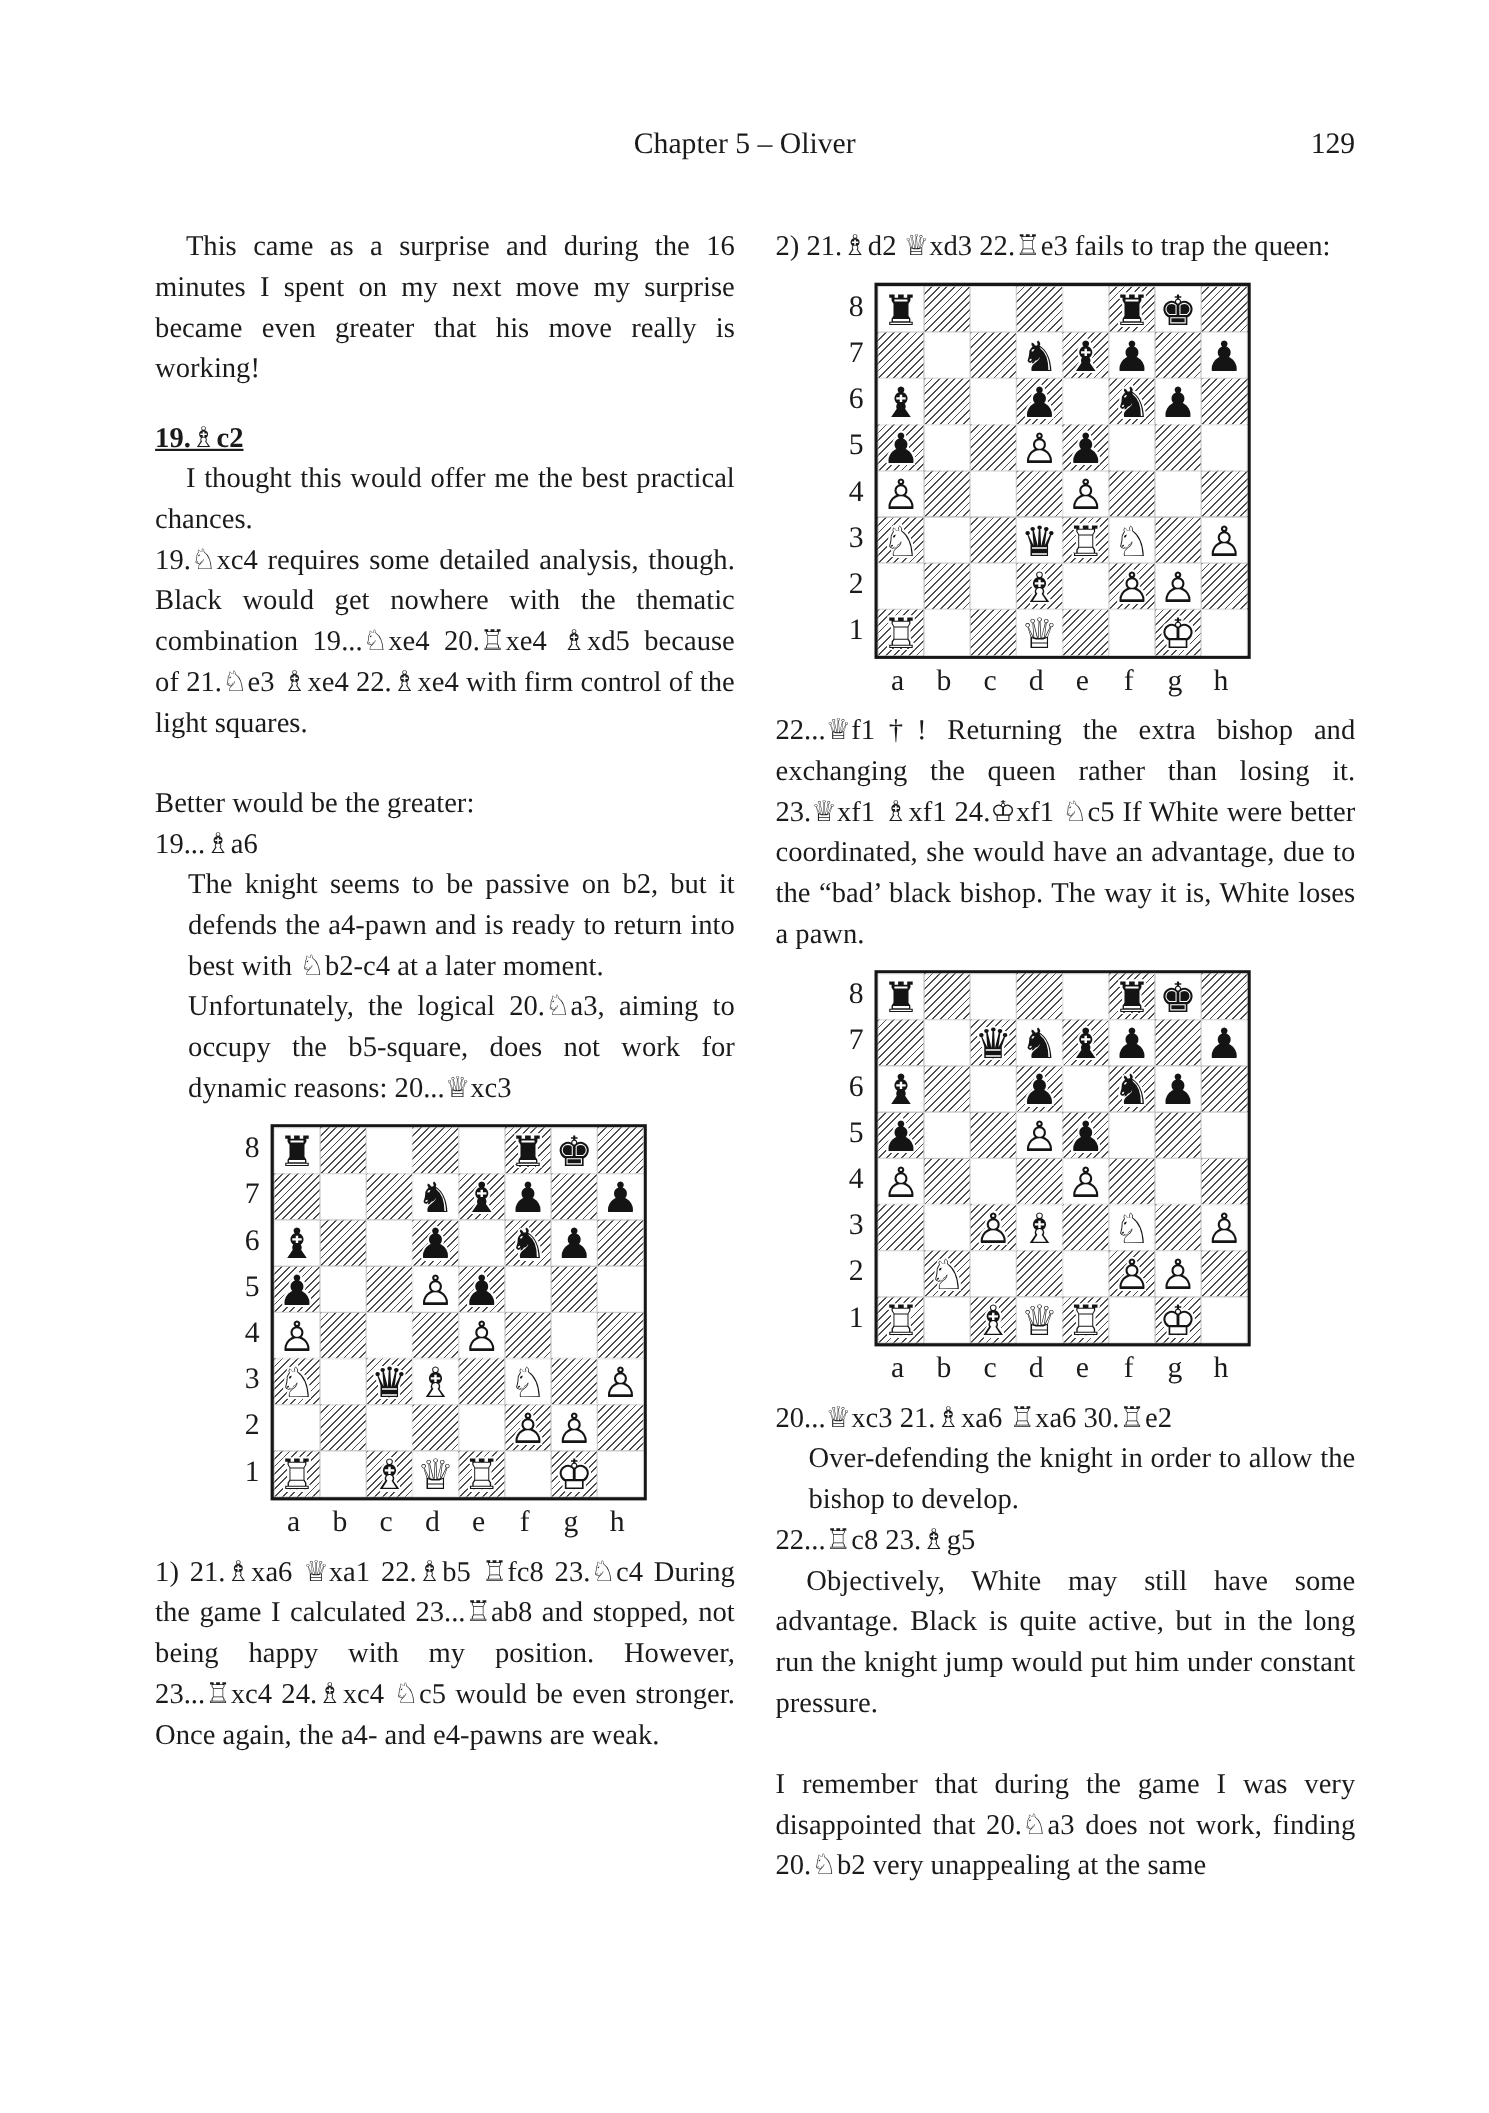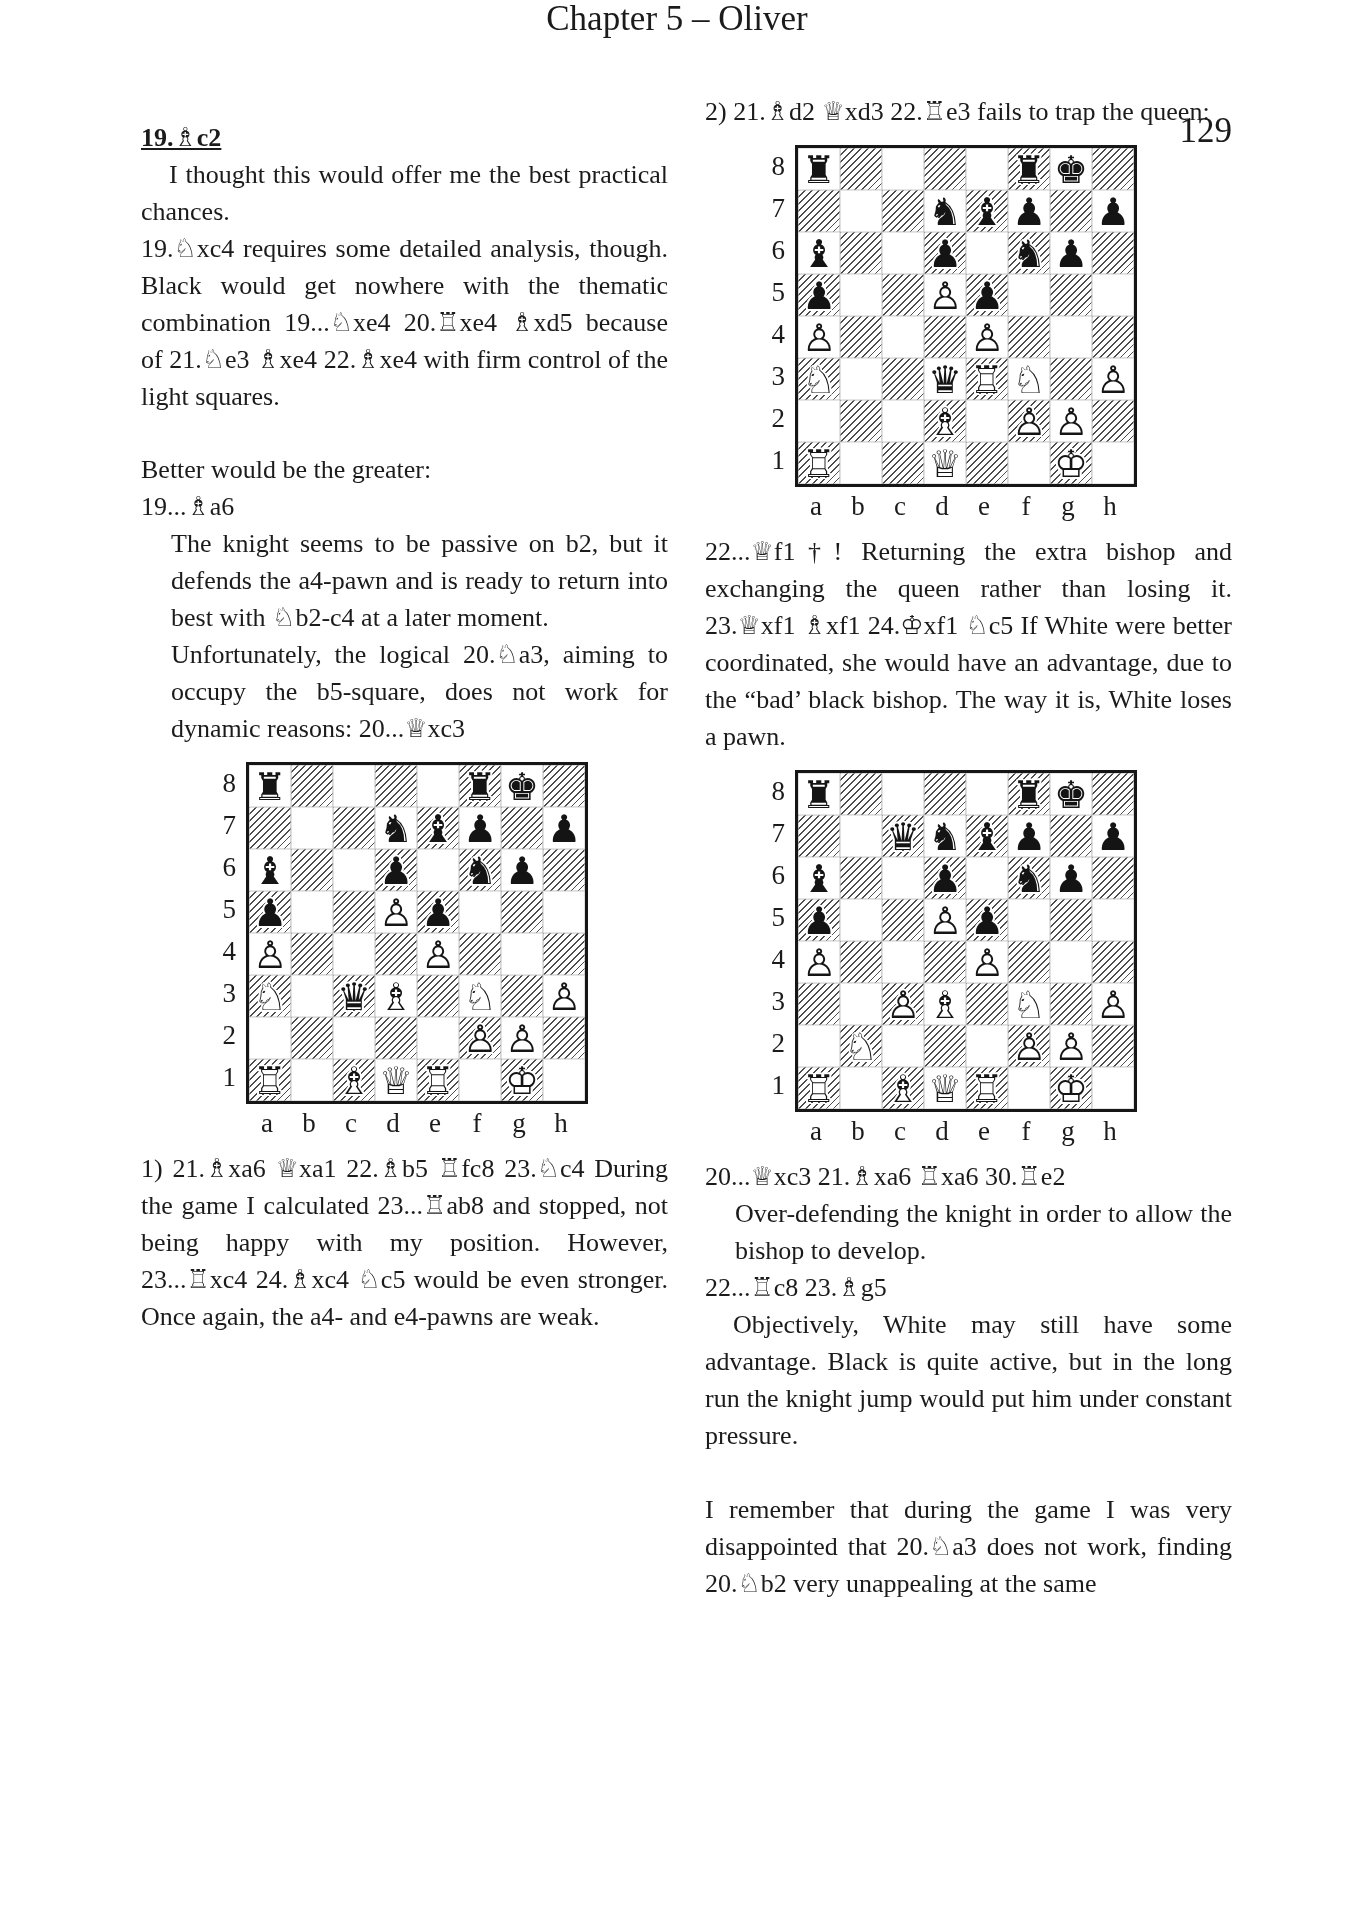--- a/index.html
+++ b/index.html
@@ -9,22 +9,23 @@
     margin:0 auto;
     background:#ffffff;
     color:#1b1b1b;
     font-family:"Liberation Serif","DejaVu Serif","DejaVu Sans",serif;
     font-size:26px;
     line-height:37px;
     overflow:hidden;
   }
   .header{
     position:relative;
+    padding-top:112px;
     text-align:center;
-    font-size:35px;
+    font-size:27px;
   }
   .pagenum{
     position:absolute;
     right:122px;top:112px;margin-left:16px;
   }
   .columns{
     display:flex;
     gap:37px;
     padding:0 122px 0 141px;
     margin-top:56px;
@@ -97,20 +98,21 @@
 <div class="page">
 
   <div class="header">
     <span>Chapter 5 – Oliver</span>
     <span class="pagenum">129</span>
   </div>
 
   <div class="columns">
 
     <div class="col">
+      <p class="fli">This came as a surprise and during the 16 minutes I spent on my next move my surprise became even greater that his move really is working!</p>
       <p class="heading">19.♗c2</p>
       <p class="fli">I thought this would offer me the best practical chances.</p>
       <p class="g40">19.♘xc4 requires some detailed analysis, though. Black would get nowhere with the thematic combination 19...♘xe4 20.♖xe4 ♗xd5 because of 21.♘e3 ♗xe4 22.♗xe4 with firm control of the light squares.</p>
       <p class="g36">Better would be the greater:</p>
       <p>19...♗a6</p>
       <p class="bi">The knight seems to be passive on b2, but it defends the a4-pawn and is ready to return into best with ♘b2-c4 at a later moment.</p>
       <p class="bi">Unfortunately, the logical 20.♘a3, aiming to occupy the b5-square, does not work for dynamic reasons: 20...♕xc3</p>
 
       <div class="diagram dg-left">
         <div class="diagram-inner">

